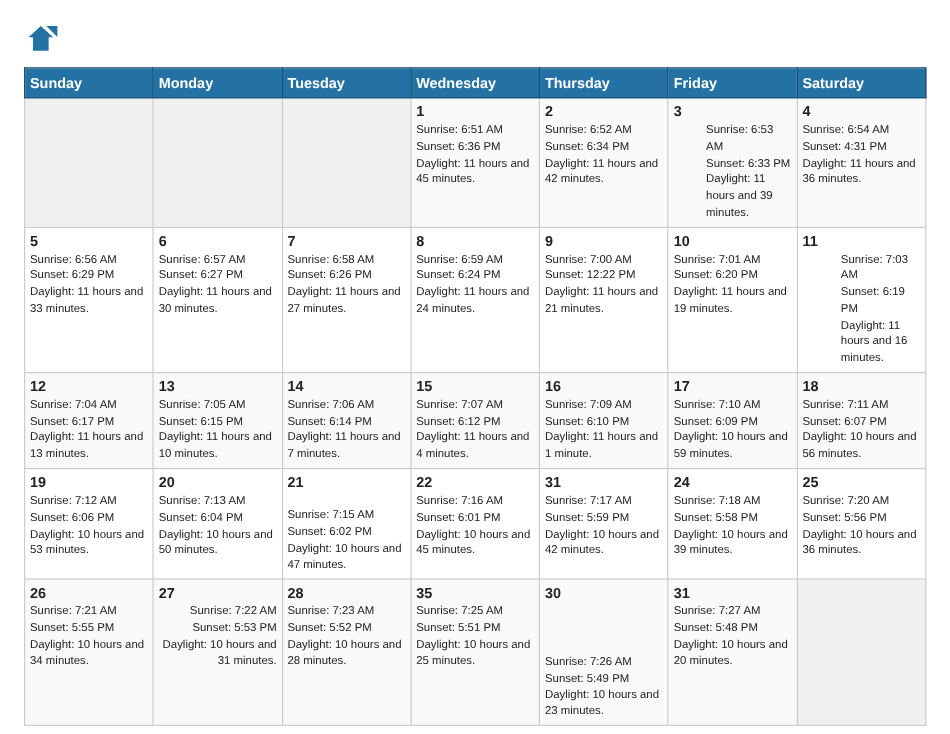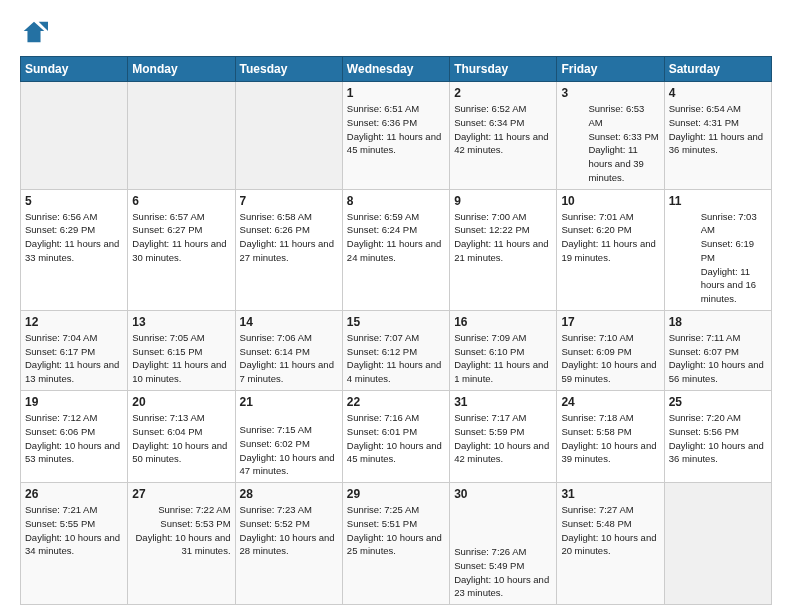--- a/index.html
+++ b/index.html
@@ -307,21 +307,21 @@
 Sunset: 5:53 PM
 Daylight: 10 hours and 31 minutes.</div>
           </td>
           <td>
             <span class="day-number">28</span>
             <div class="day-info" style="white-space: pre-line;">Sunrise: 7:23 AM
 Sunset: 5:52 PM
 Daylight: 10 hours and 28 minutes.</div>
           </td>
           <td>
-            <span class="day-number">29</span>
+            <span class="day-number">35</span>
             <div class="day-info" style="white-space: pre-line;">Sunrise: 7:25 AM
 Sunset: 5:51 PM
 Daylight: 10 hours and 25 minutes.</div>
           </td>
           <td>
             <span class="day-number">30</span>
             <div class="day-info" style="white-space: pre-line; margin-top: 44px;">Sunrise: 7:26 AM
 Sunset: 5:49 PM
 Daylight: 10 hours and 23 minutes.</div>
           </td>

